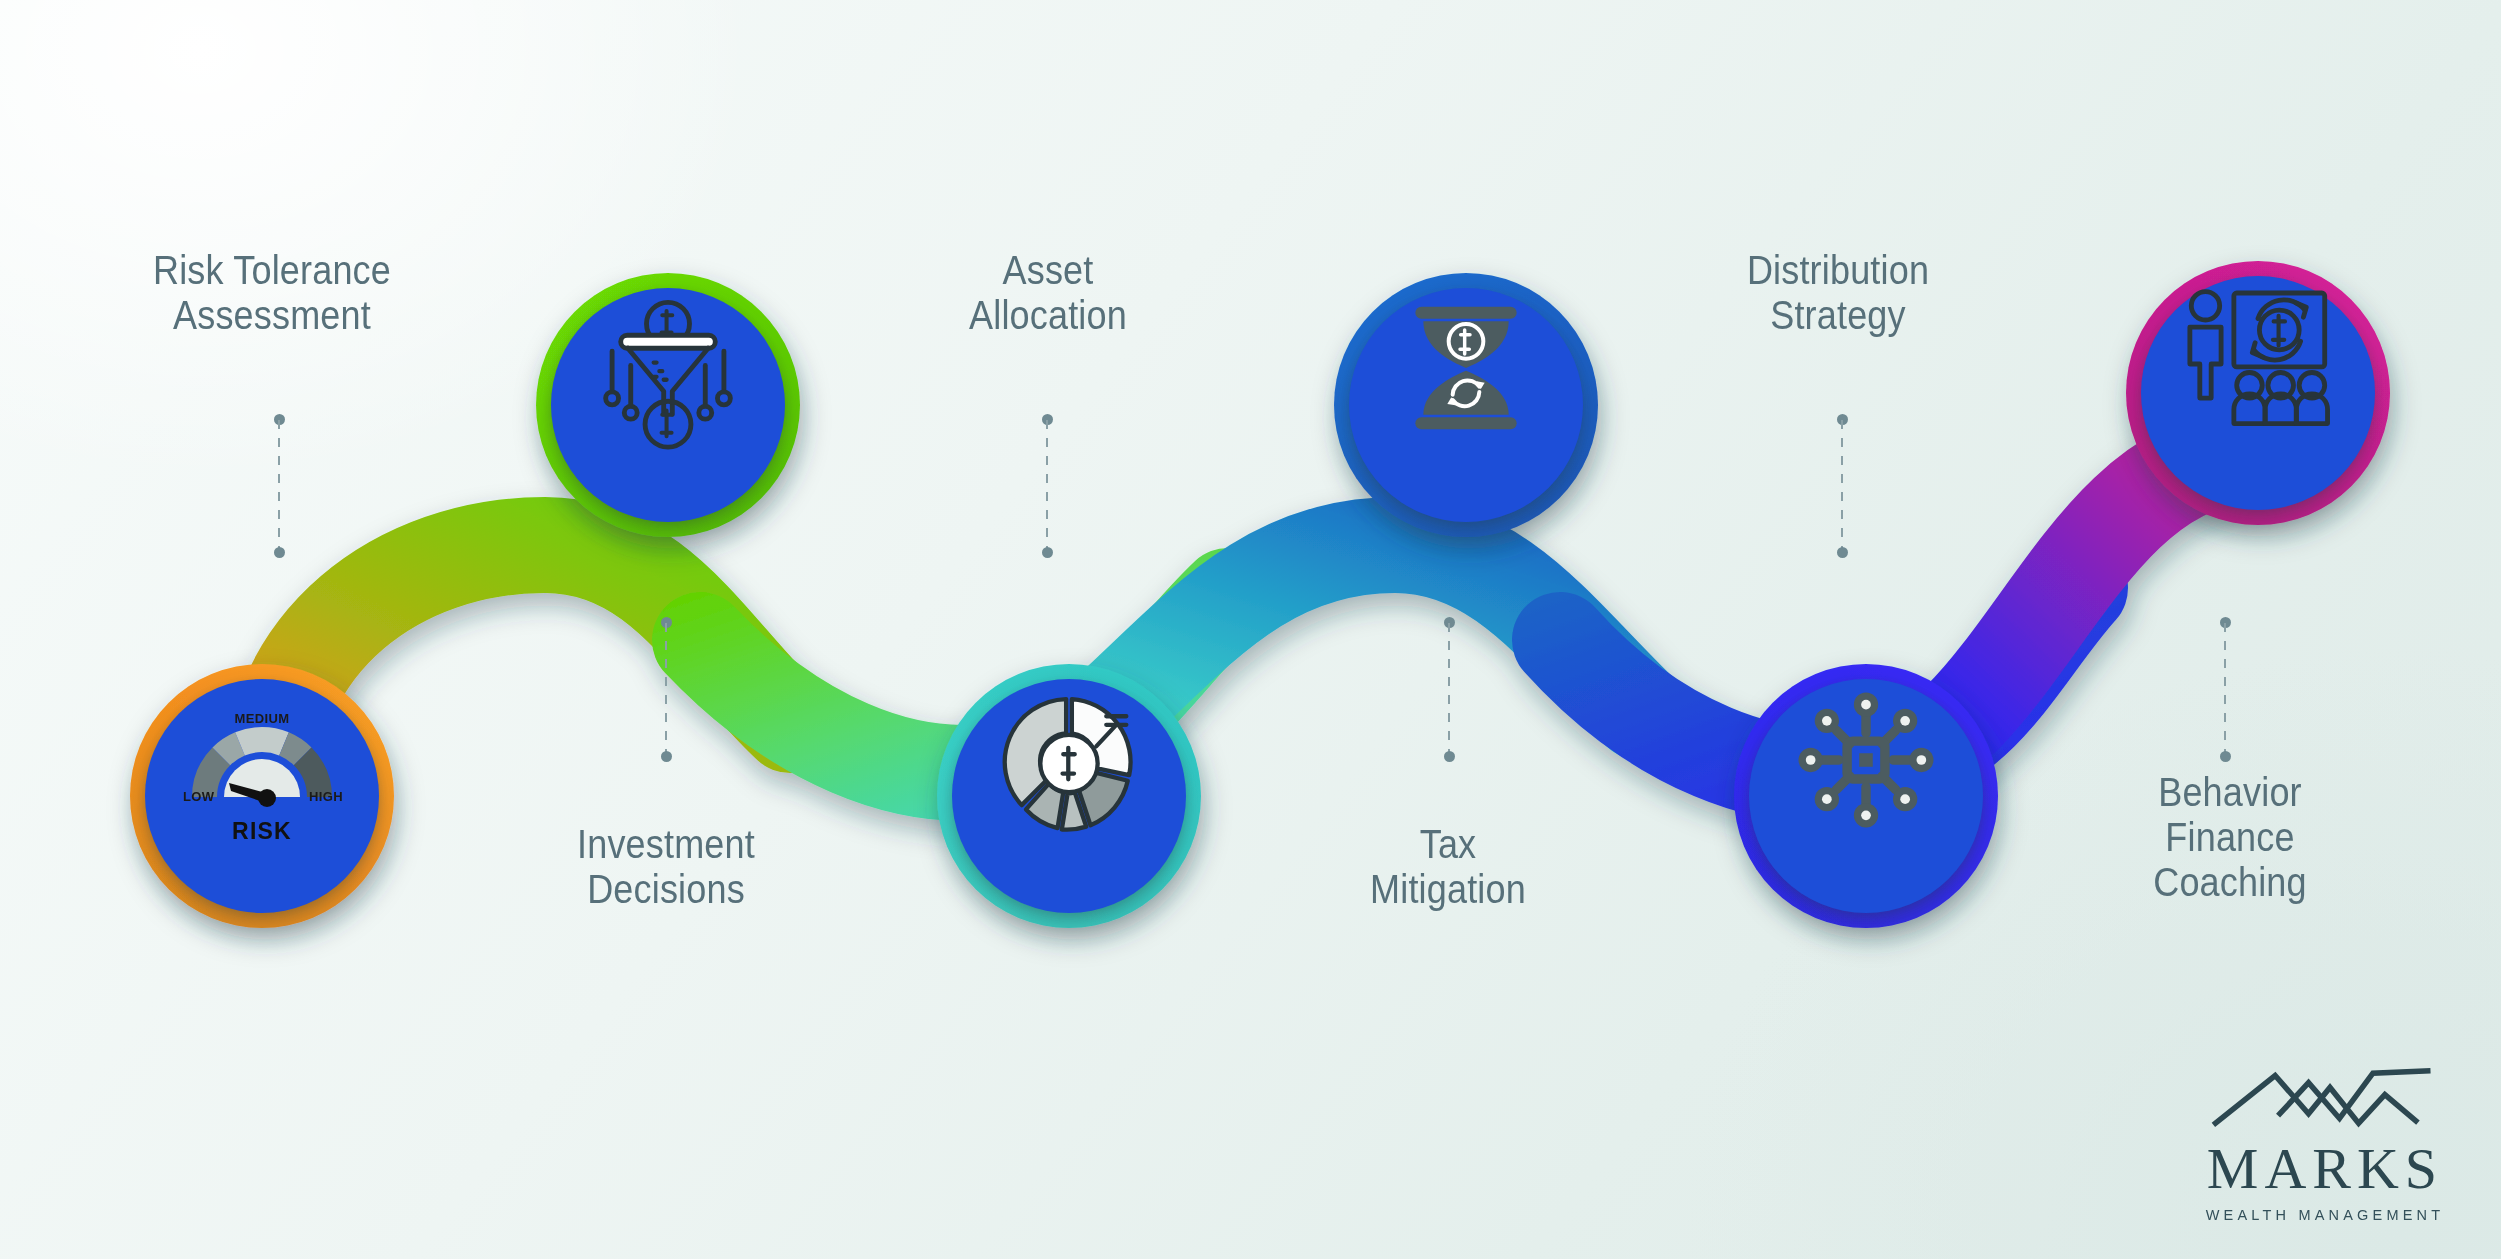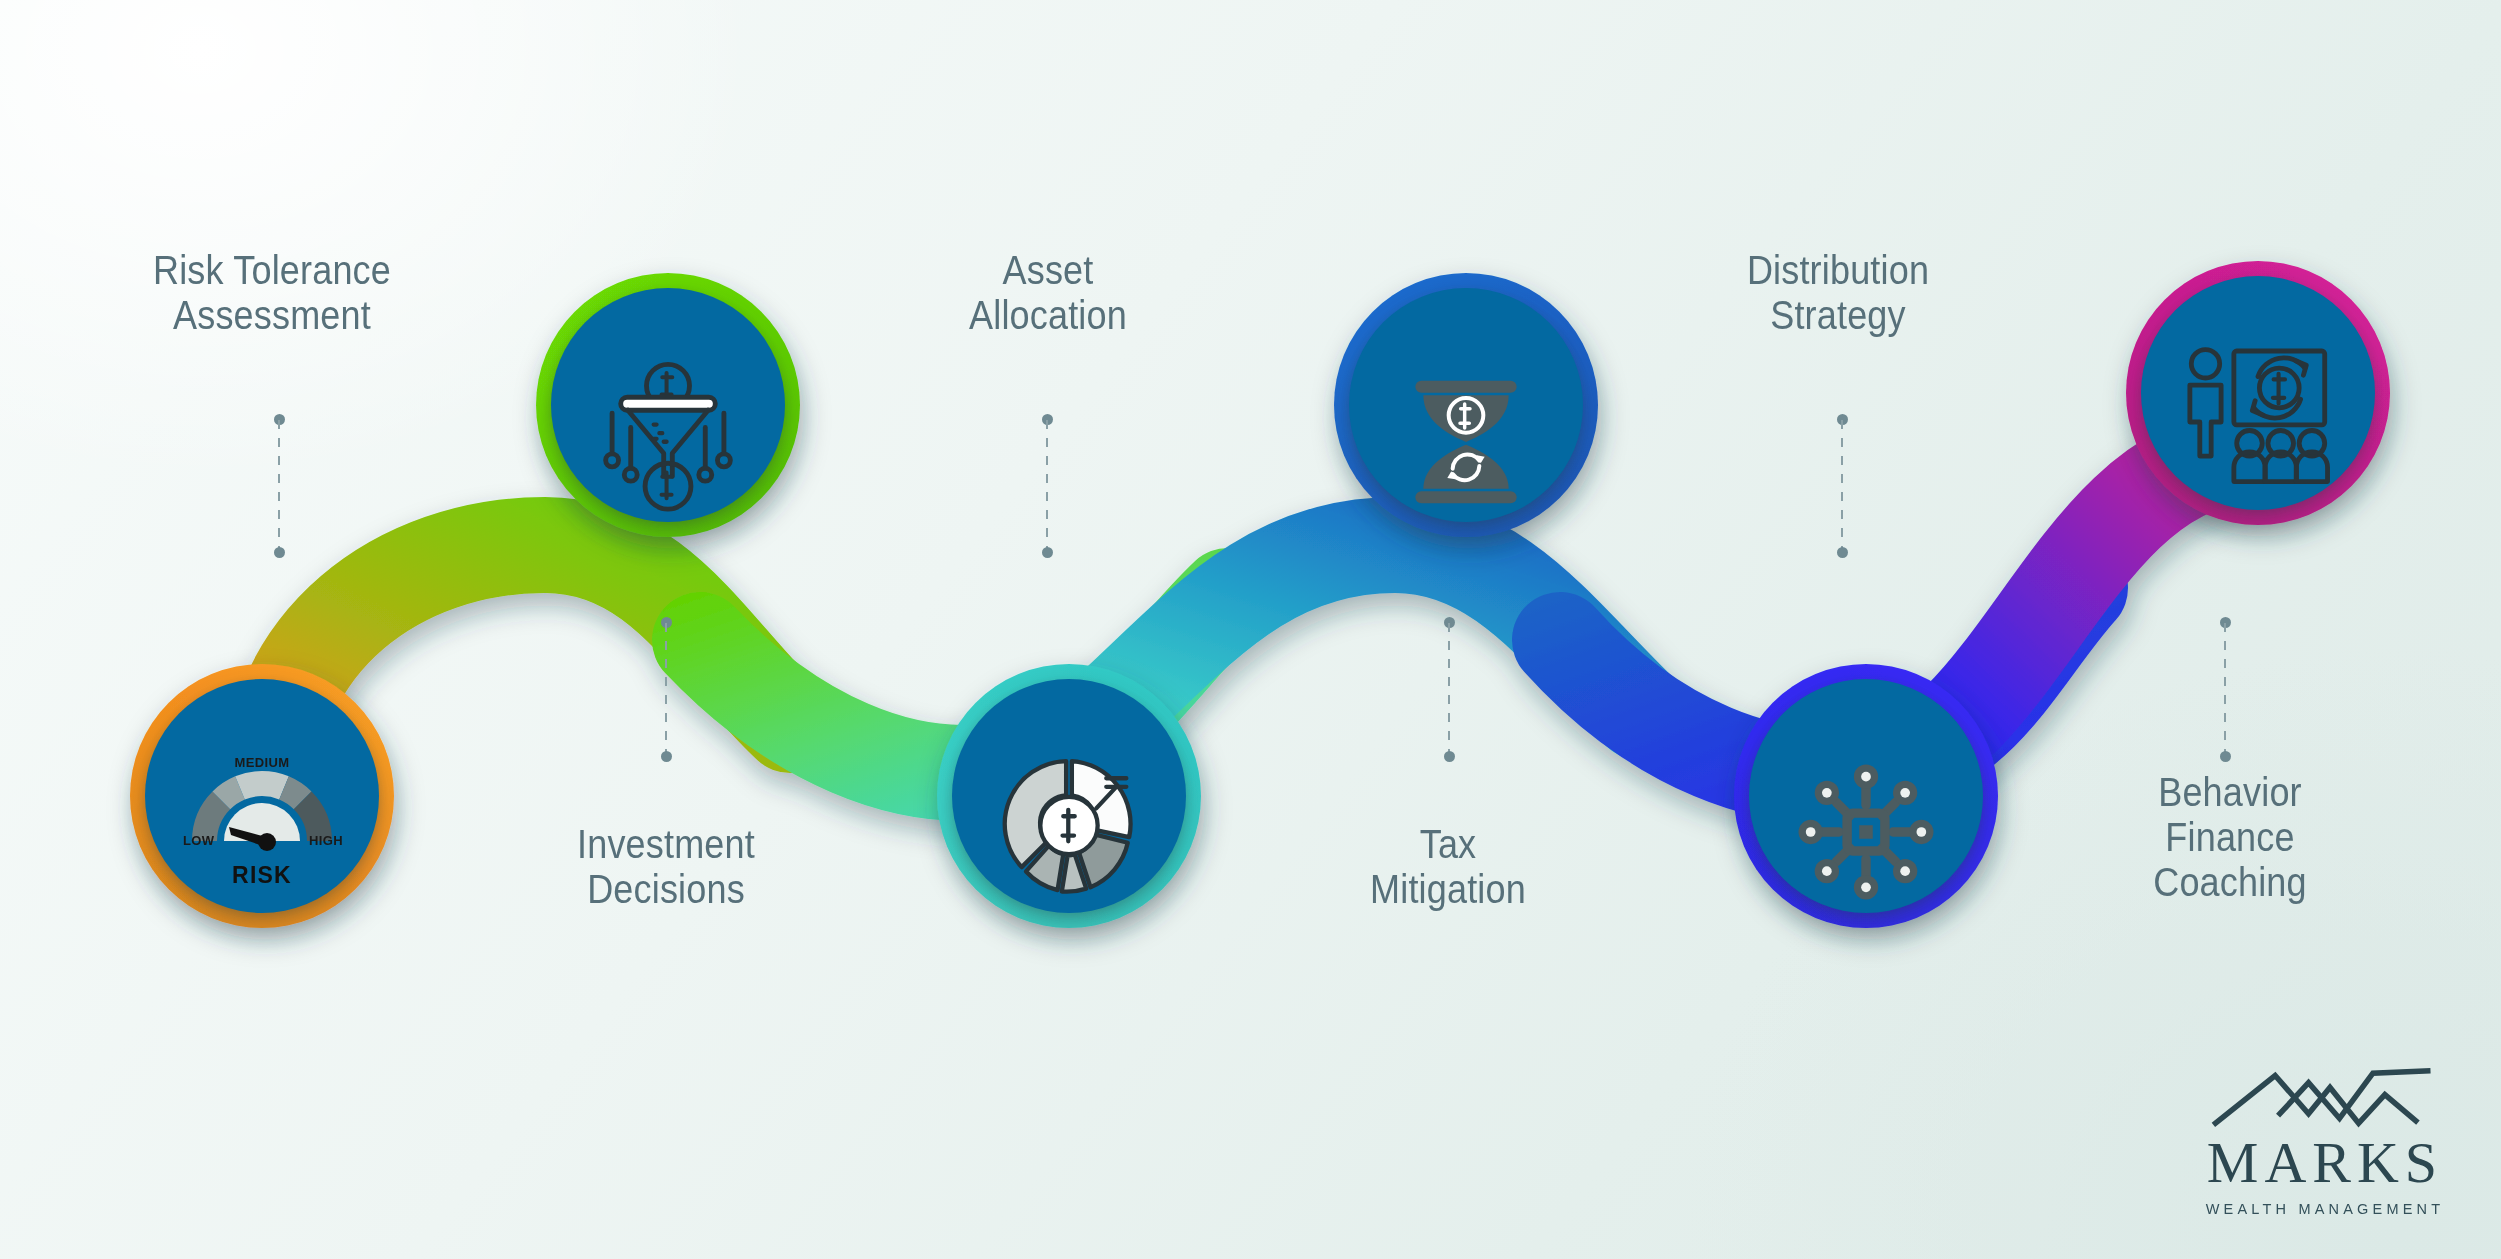--- a/index.html
+++ b/index.html
@@ -11,22 +11,22 @@
       radial-gradient(ellipse 1100px 900px at 96% 98%, #dbe9e6 0%, rgba(219,233,230,0) 65%),
       linear-gradient(128deg, #f7fbfa 0%, #eef5f3 40%, #e4efec 72%, #dfebe8 100%);
     position:relative;
   }
   #stage { position:absolute; inset:0; }
   #ribbon { position:absolute; left:0; top:0; width:2501px; height:1259px; }
 
   
   .node {
     position:absolute; border-radius:50%;
-    background:#0369a1;
-    display:flex; align-items:flex-end; justify-content:center;
+    background:#1d4ed8;
+    display:flex; align-items:flex-start; justify-content:center;
     box-shadow: 0 14px 26px rgba(40,60,60,.30), 0 3px 8px rgba(40,60,60,.18);
   }
   .node svg { display:block; }
 
   
   .label {
     position:absolute; color:#57707a; text-align:center;
     font-size:40px; line-height:1.13; font-weight:400;
     letter-spacing:.2px; white-space:pre-line;
     font-family:"Liberation Sans", sans-serif;
@@ -48,21 +48,21 @@
     font-family:"Liberation Serif", serif;
     font-size:44px; color:#2c4750; letter-spacing:11px;
     font-variant:small-caps; white-space:nowrap;
   }
 
   
   #logo { position:absolute; right:26px; top:1066px; width:300px; text-align:center; color:#2c4750; }
   #logo .mark { height:62px; }
   #logo .wordmark {
     font-family:"Liberation Serif", serif; font-size:58px;
-    letter-spacing:6px; line-height:1; margin-top:2px; font-variant:small-caps;
+    letter-spacing:6px; line-height:1; margin-top:8px; font-variant:small-caps;
   }
   #logo .tagline {
     font-family:"Liberation Sans", sans-serif; font-size:14.5px;
     letter-spacing:4.2px; margin-top:9px; color:#33505a;text-align:center;
   }
 </style>
 </head>
 <body>
 
 <div id="stage">

